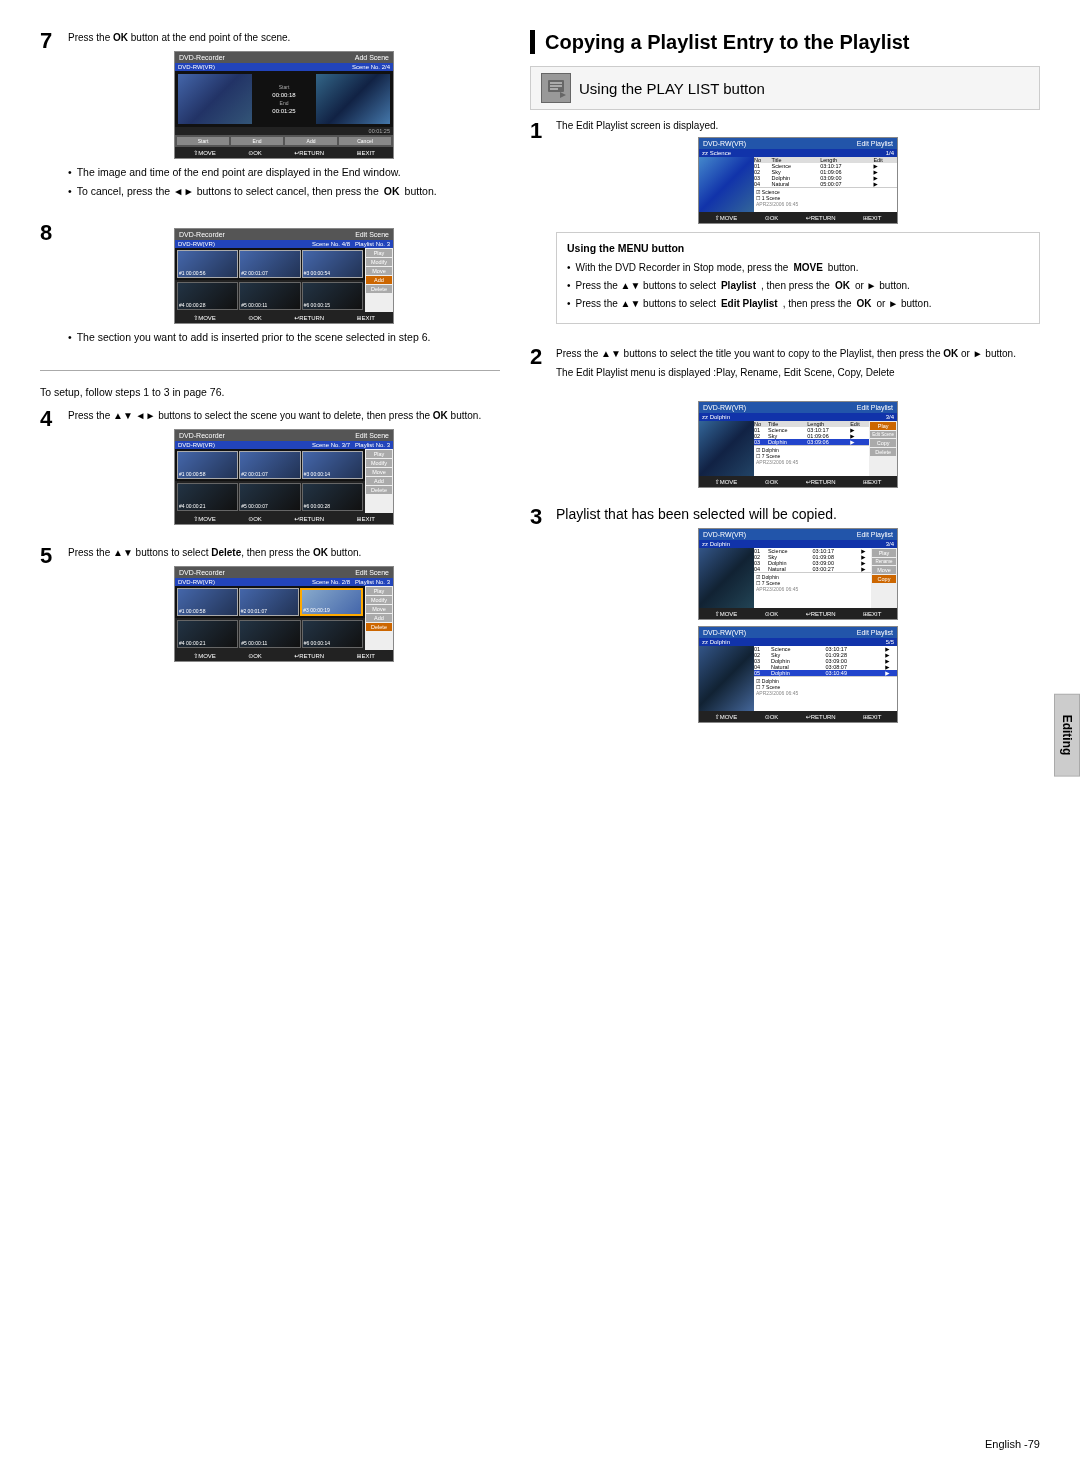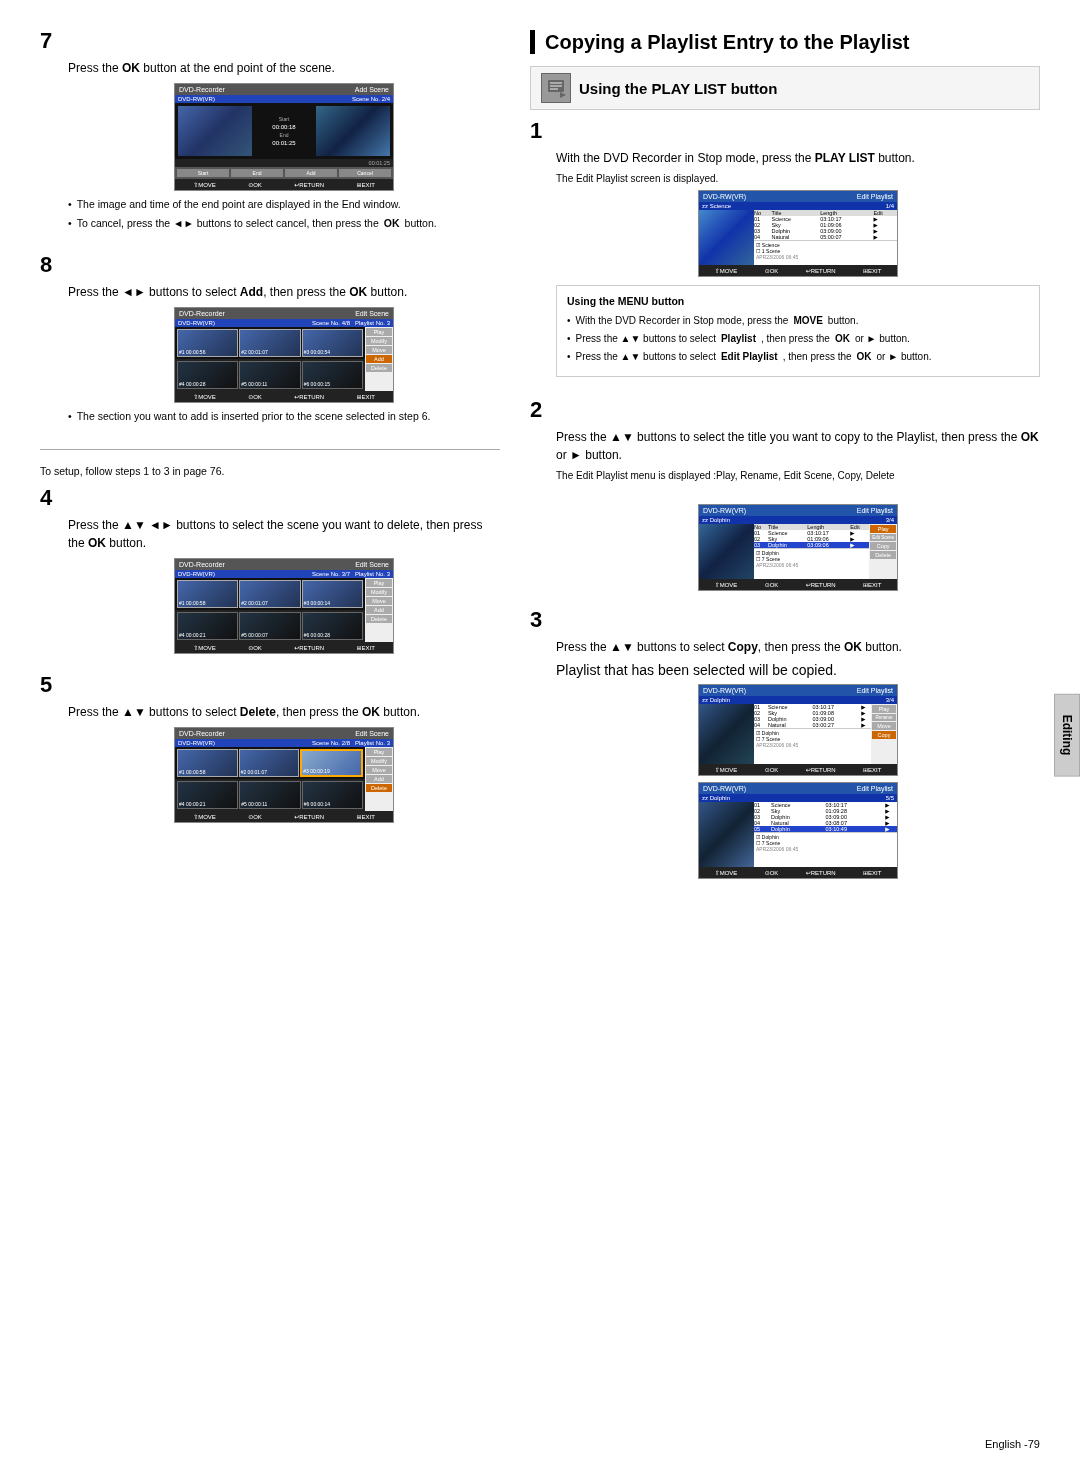--- a/index.html
+++ b/index.html
@@ -34,24 +34,23 @@
     .step-num {
       font-size: 22px;
       font-weight: bold;
       line-height: 1;
       min-width: 20px;
     }
     .step-content {
       flex: 1;
     }
     .step-text {
-      font-size: 12px;
+      font-size: 10px;
       line-height: 1.5;
       margin-bottom: 6px;
-      margin-top: 29px;
     }
     .step-text b { font-weight: bold; }
     
     .screen-mock {
       border: 1px solid #888;
       background: #e0e0e0;
       width: 220px;
       margin: 6px auto;
       font-size: 7px;
     }
@@ -176,21 +175,21 @@
       height: 30px;
       background: #999;
       border: 1px solid #666;
       display: flex;
       align-items: center;
       justify-content: center;
       font-size: 14px;
     }
     .sub-header-text {
       font-size: 15px;
-      font-weight: bold;
+      font-weight: normal;
     }
     
     .divider {
       border: none;
       border-top: 1px solid #aaa;
       margin: 15px 0;
     }
     
     .right-step {
       display: flex;
@@ -307,23 +306,20 @@
         <div class="bullets">
           <div class="bullet">The image and time of the end point are displayed in the End window.</div>
           <div class="bullet">To cancel, press the ◄► buttons to select cancel, then press the <b>OK</b> button.</div>
         </div>
       </div>
     </div>
 
     <div class="step">
       <div class="step-num">8</div>
       <div class="step-content">
-        <div class="step-text">
-          Press the ◄► buttons to select <b>Add</b>, then press the <b>OK</b> button.
-        </div>
 
         <div class="screen-mock">
           <div class="screen-header">
             <span>DVD-Recorder</span>
             <span>Edit Scene</span>
           </div>
           <div class="screen-info-row">
             <span>DVD-RW(VR)</span>
             <span>Scene No. 4/8 &nbsp; Playlist No. 3</span>
           </div>
@@ -509,23 +505,20 @@
           <rect x="4" y="10" width="8" height="2" fill="#aaa"></rect>
           <polygon points="14,14 20,17 14,20" fill="#666"></polygon>
         </svg>
       </div>
       <div class="sub-header-text">Using the PLAY LIST button</div>
     </div>
 
     <div class="right-step">
       <div class="right-step-num">1</div>
       <div class="right-step-content">
-        <div class="step-text">
-          With the DVD Recorder in Stop mode, press the <b>PLAY LIST</b> button.
-        </div>
         <div style="font-size:10px; margin-bottom:5px;">The Edit Playlist screen is displayed.</div>
 
         <div class="screen-mock" style="width:200px;">
           <div class="screen-header-blue">
             <span>DVD-RW(VR)</span>
             <span>Edit Playlist</span>
           </div>
           <div style="background:#1133aa;color:#fff;font-size:6px;padding:1px 3px;display:flex;justify-content:space-between;">
             <span>zz Science</span>
             <span>1/4</span>
@@ -658,23 +651,20 @@
             <span>↩RETURN</span>
             <span>⊞EXIT</span>
           </div>
         </div>
       </div>
     </div>
 
     <div class="right-step">
       <div class="right-step-num">3</div>
       <div class="right-step-content">
-        <div class="step-text">
-          Press the ▲▼ buttons to select <b>Copy</b>, then press the <b>OK</b> button.
-        </div>
         <div style="font-size:14px; ">Playlist that has been selected will be copied.</div>
 
         <div class="screen-mock" style="width:200px; margin-bottom:5px;">
           <div class="screen-header-blue">
             <span>DVD-RW(VR)</span>
             <span>Edit Playlist</span>
           </div>
           <div style="background:#1133aa;color:#fff;font-size:6px;padding:1px 3px;display:flex;justify-content:space-between;">
             <span>zz Dolphin</span>
             <span>3/4</span>

